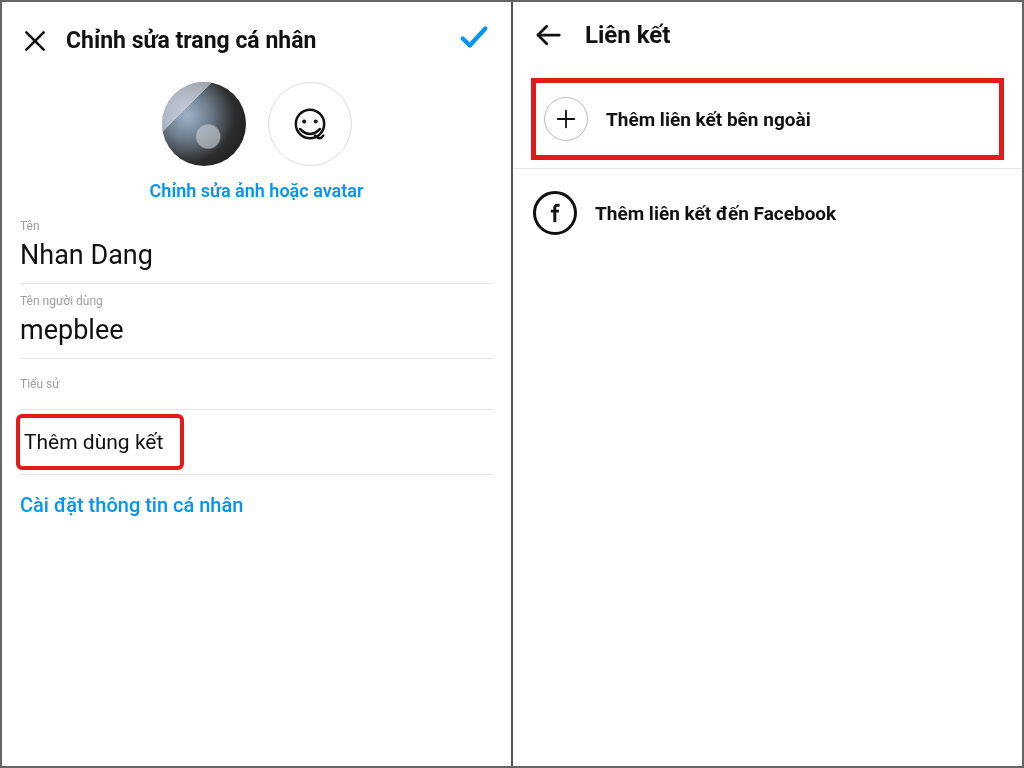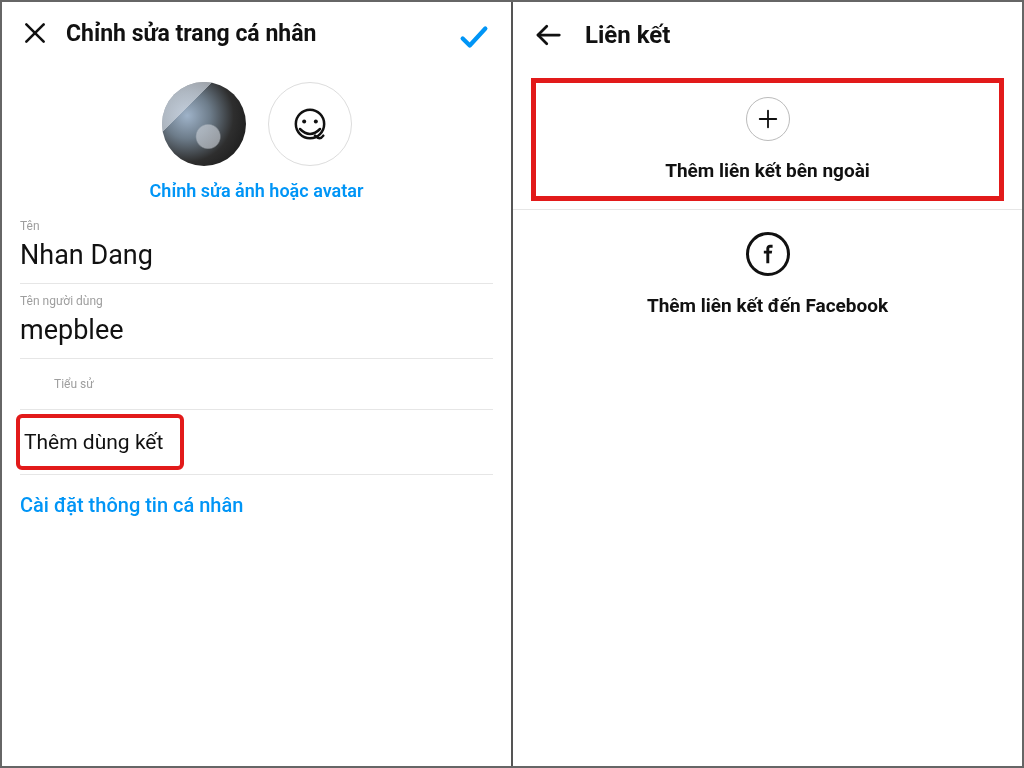--- a/index.html
+++ b/index.html
@@ -23,21 +23,21 @@
       position: relative;
     }
     .divider {
       width: 2px;
       background: #555;
       height: 100%;
     }
     
     .header {
       display: flex;
-      align-items: flex-start;
+      align-items: flex-end;
       padding: 18px 20px 18px 20px;
       gap: 18px;
     }
     .close-icon {
       width: 26px;
       height: 26px;
       cursor: pointer;
       flex: 0 0 auto;
     }
     .close-icon svg { width: 100%; height: 100%; }
@@ -150,21 +150,20 @@
     }
     .link-row {
       display: flex;
       align-items: center;
       gap: 18px;
       padding: 16px 20px;
       font-size: 19px;
       font-weight: 700;
       color: #111;
       cursor: pointer;
-      flex-direction: column;
     }
     .circle-icon {
       width: 44px;
       height: 44px;
       border-radius: 50%;
       border: 1.5px solid #bbb;
       display: flex;
       align-items: center;
       justify-content: center;
       flex: 0 0 auto;
@@ -230,21 +229,21 @@
     </div>
     <div class="edit-photo-link">Chỉnh sửa ảnh hoặc avatar</div>
 
     <div class="fields">
       <div class="field-label">Tên</div>
       <div class="field-value">Nhan Dang</div>
 
       <div class="field-label">Tên người dùng</div>
       <div class="field-value">mepblee</div>
 
-      <div class="field-label" style="margin-top:18px;margin-left:34px;">Tiểu sử</div>
+      <div class="field-label" style="margin-top:18px;">Tiểu sử</div>
       <div class="field-empty"></div>
 
       <div class="red-box-left">
         <div style="font-size:21px;color:#111;">Thêm dùng kết</div>
       </div>
       <div style="height:1px;background:#e6e6e6;"></div>
 
       <div class="row-link last">Cài đặt thông tin cá nhân</div>
     </div>
   </div>

